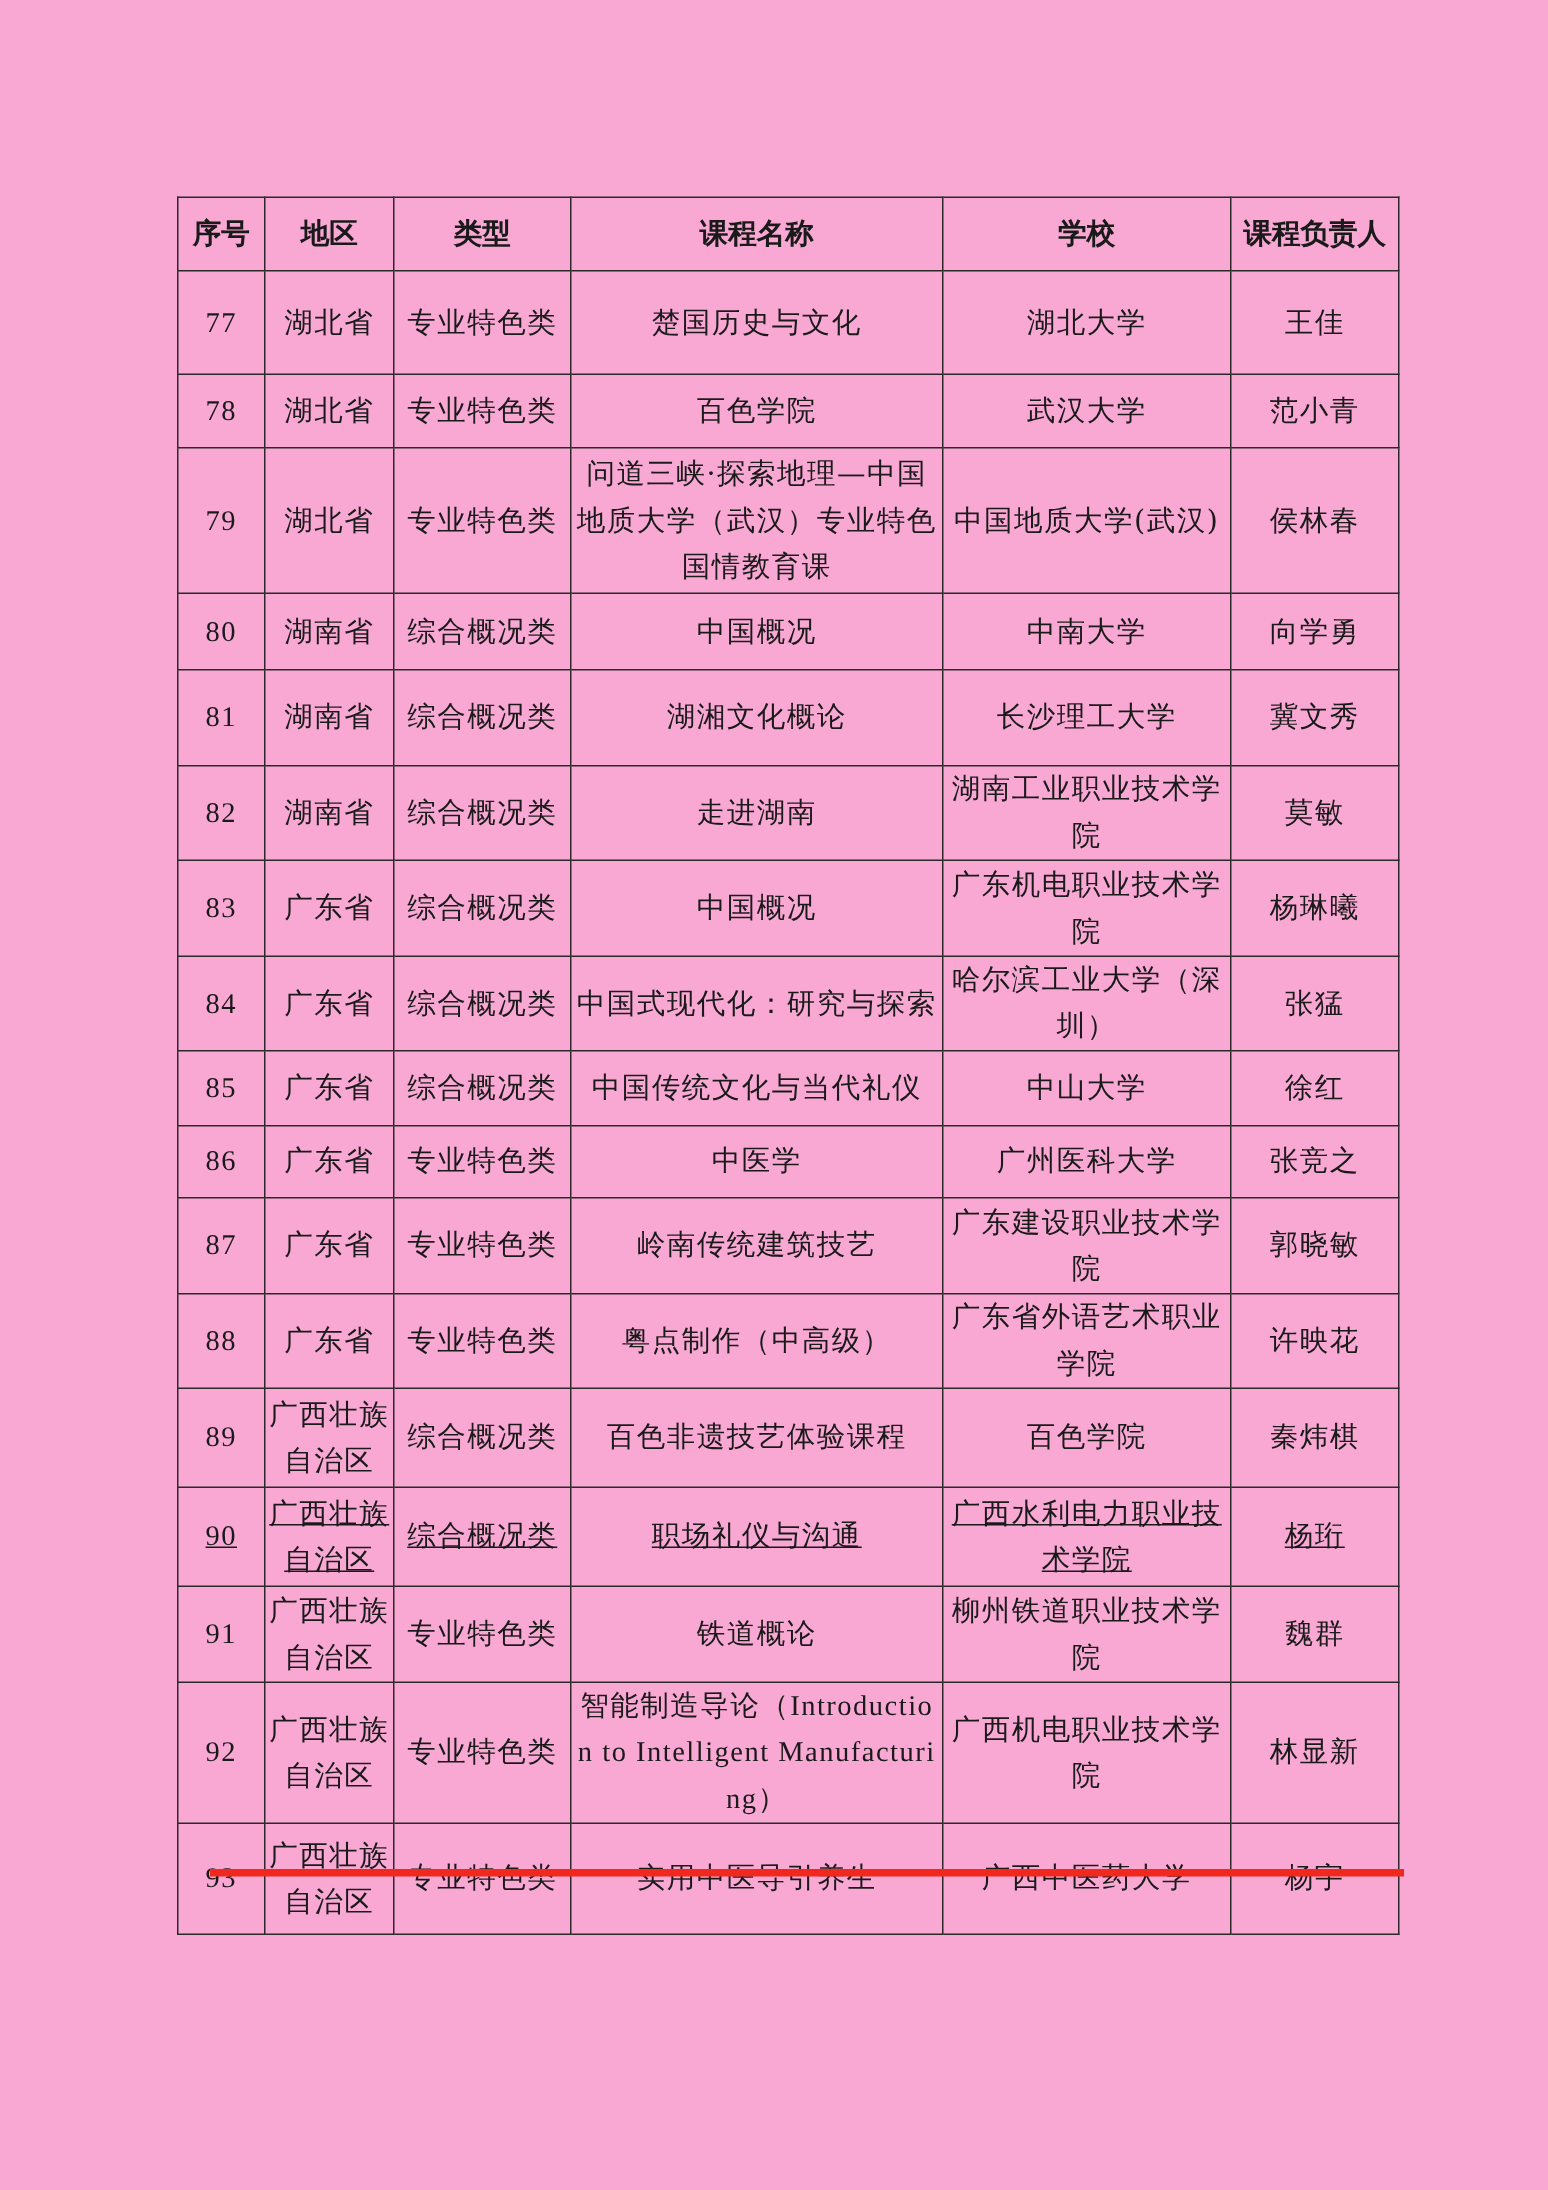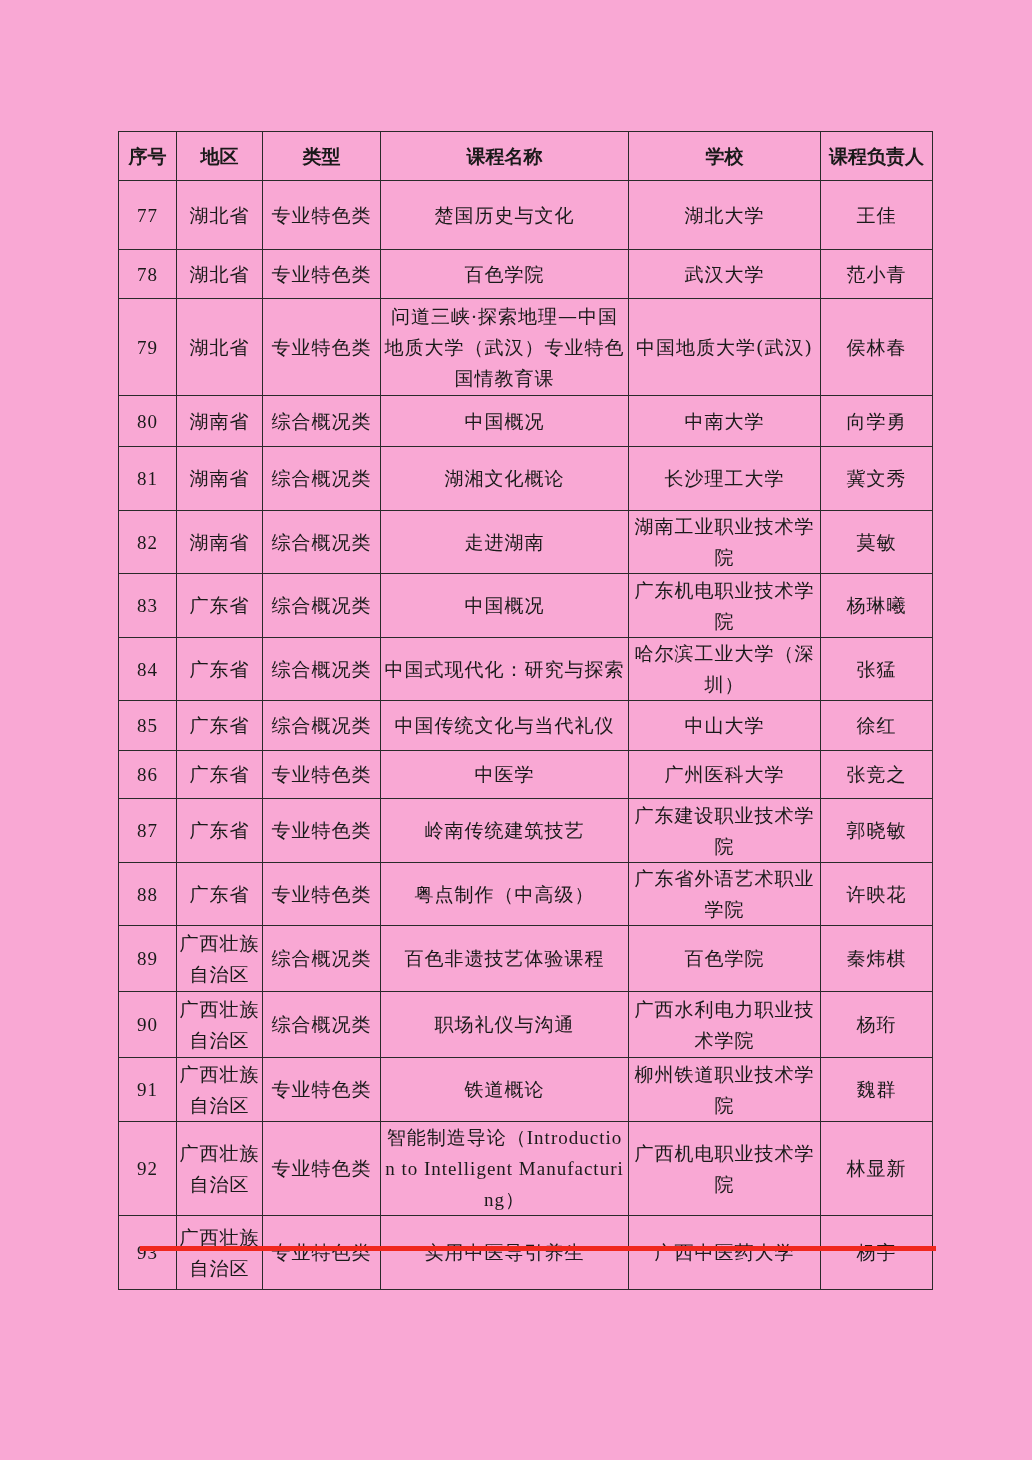--- a/index.html
+++ b/index.html
@@ -147,21 +147,21 @@
           <td>许映花</td>
         </tr>
         <tr style="height: 66px;">
           <td class="num">89</td>
           <td>广西壮族自治区</td>
           <td>综合概况类</td>
           <td>百色非遗技艺体验课程</td>
           <td>百色学院</td>
           <td>秦炜棋</td>
         </tr>
-        <tr style="height: 66px;">
+        <tr style="height: 66px; text-decoration: underline;">
           <td class="num">90</td>
           <td>广西壮族自治区</td>
           <td>综合概况类</td>
           <td>职场礼仪与沟通</td>
           <td>广西水利电力职业技术学院</td>
           <td>杨珩</td>
         </tr>
         <tr style="height: 64px;">
           <td class="num">91</td>
           <td>广西壮族自治区</td>

